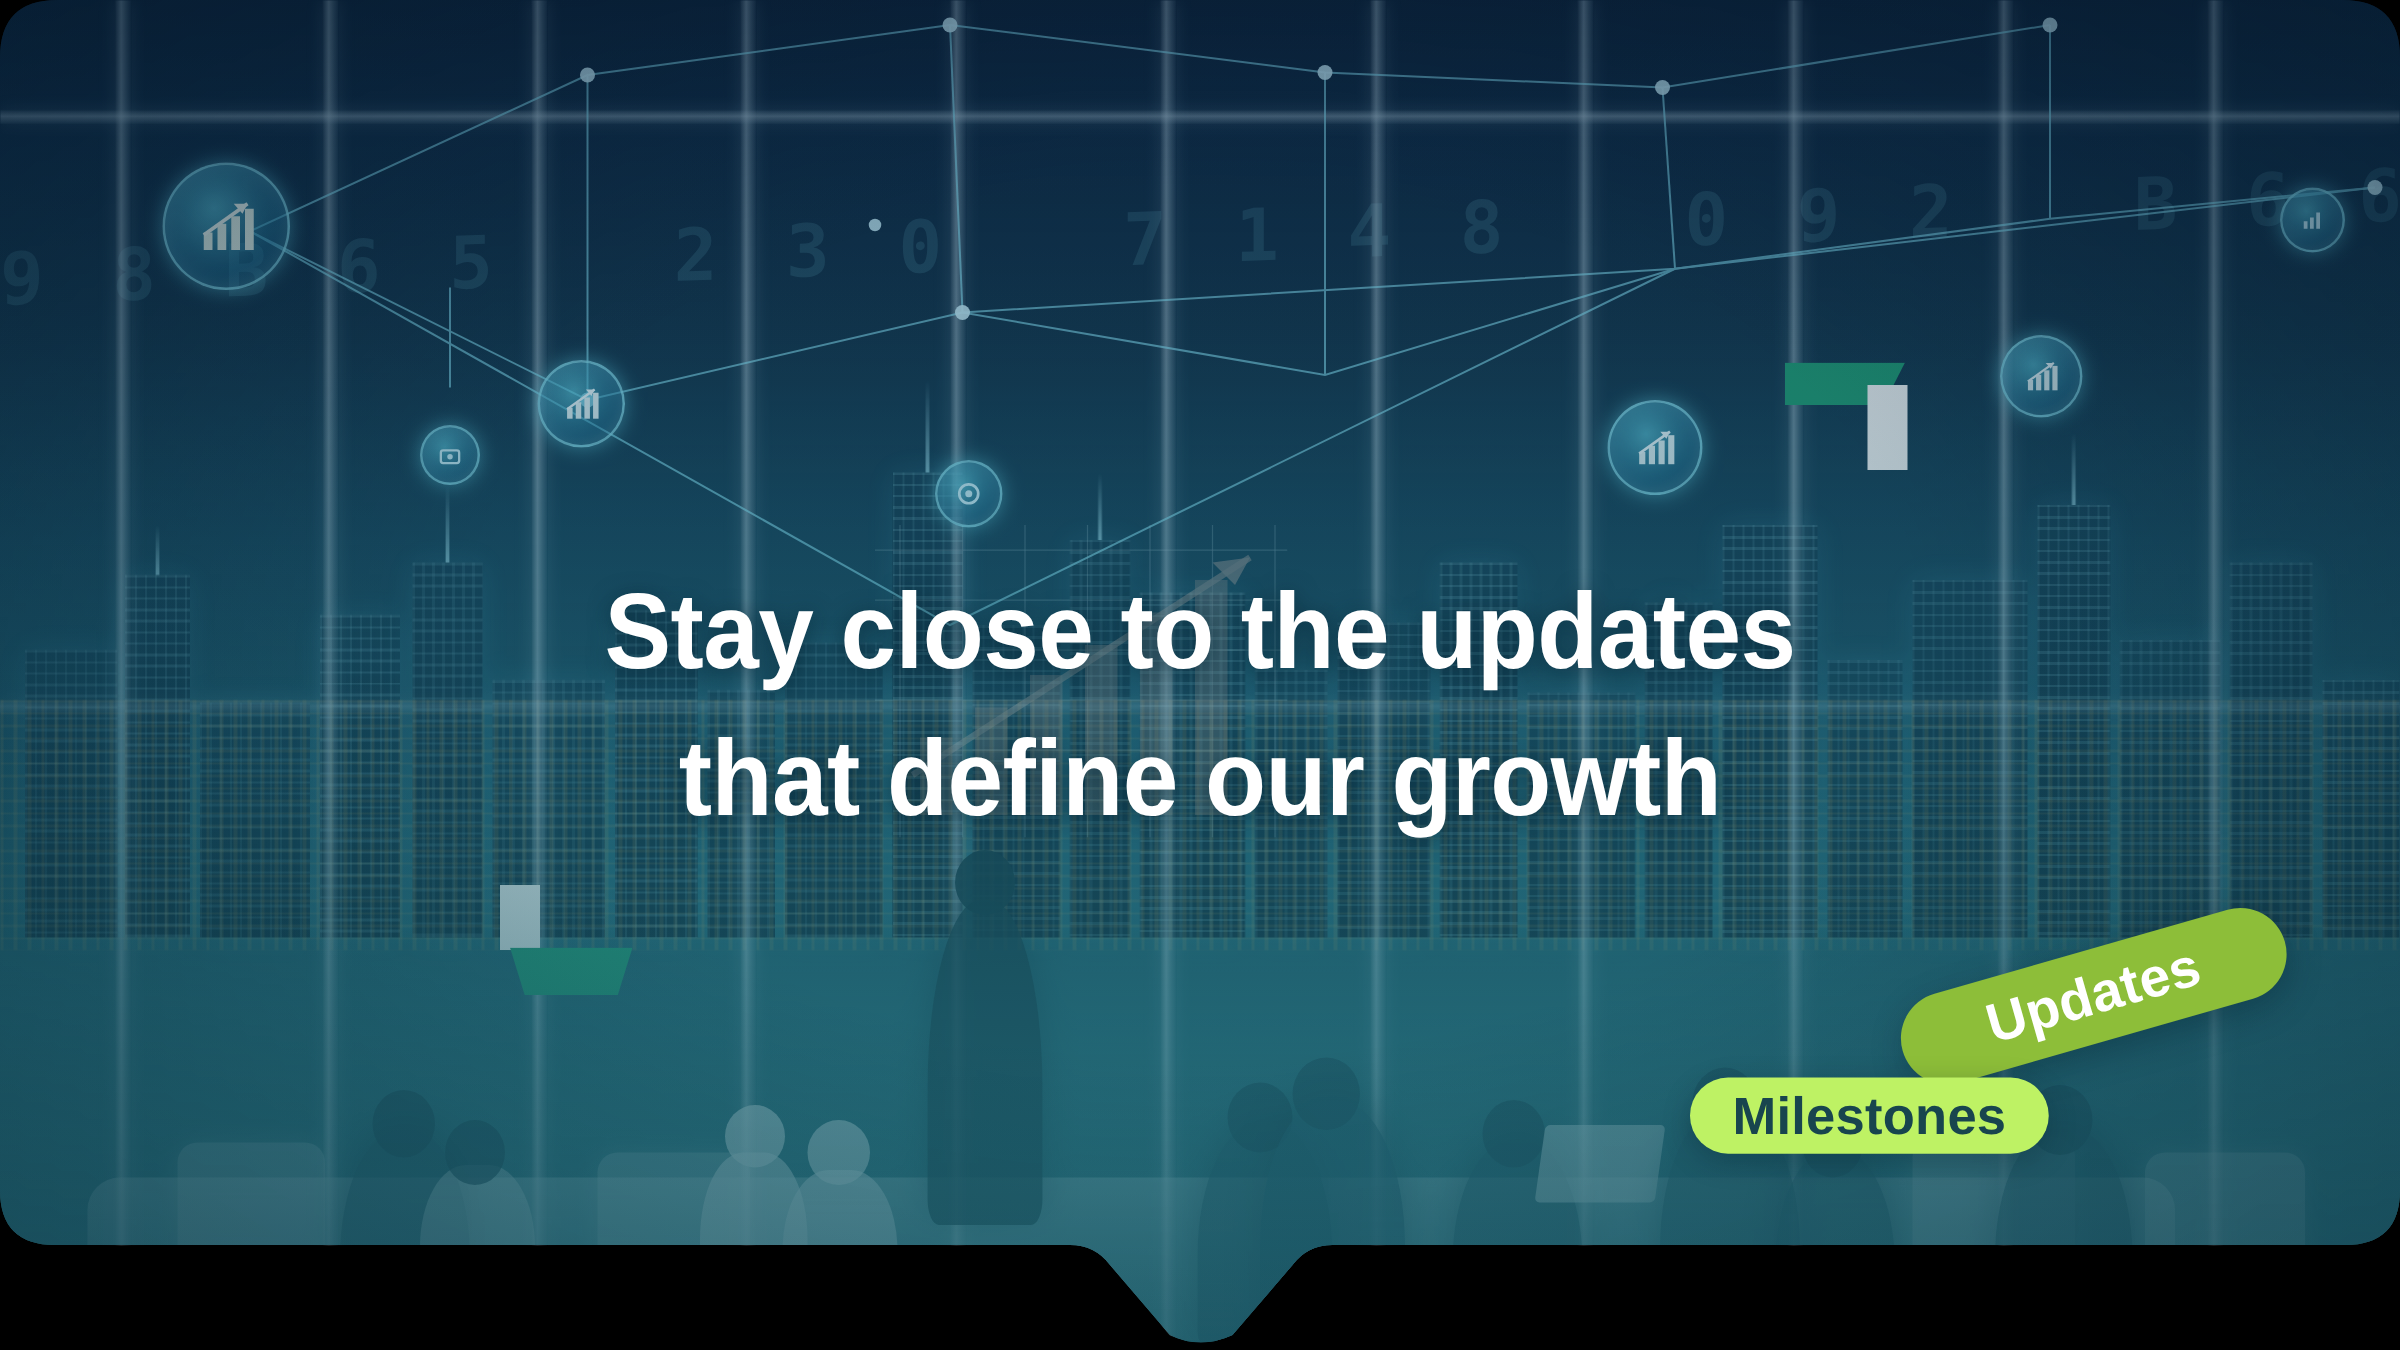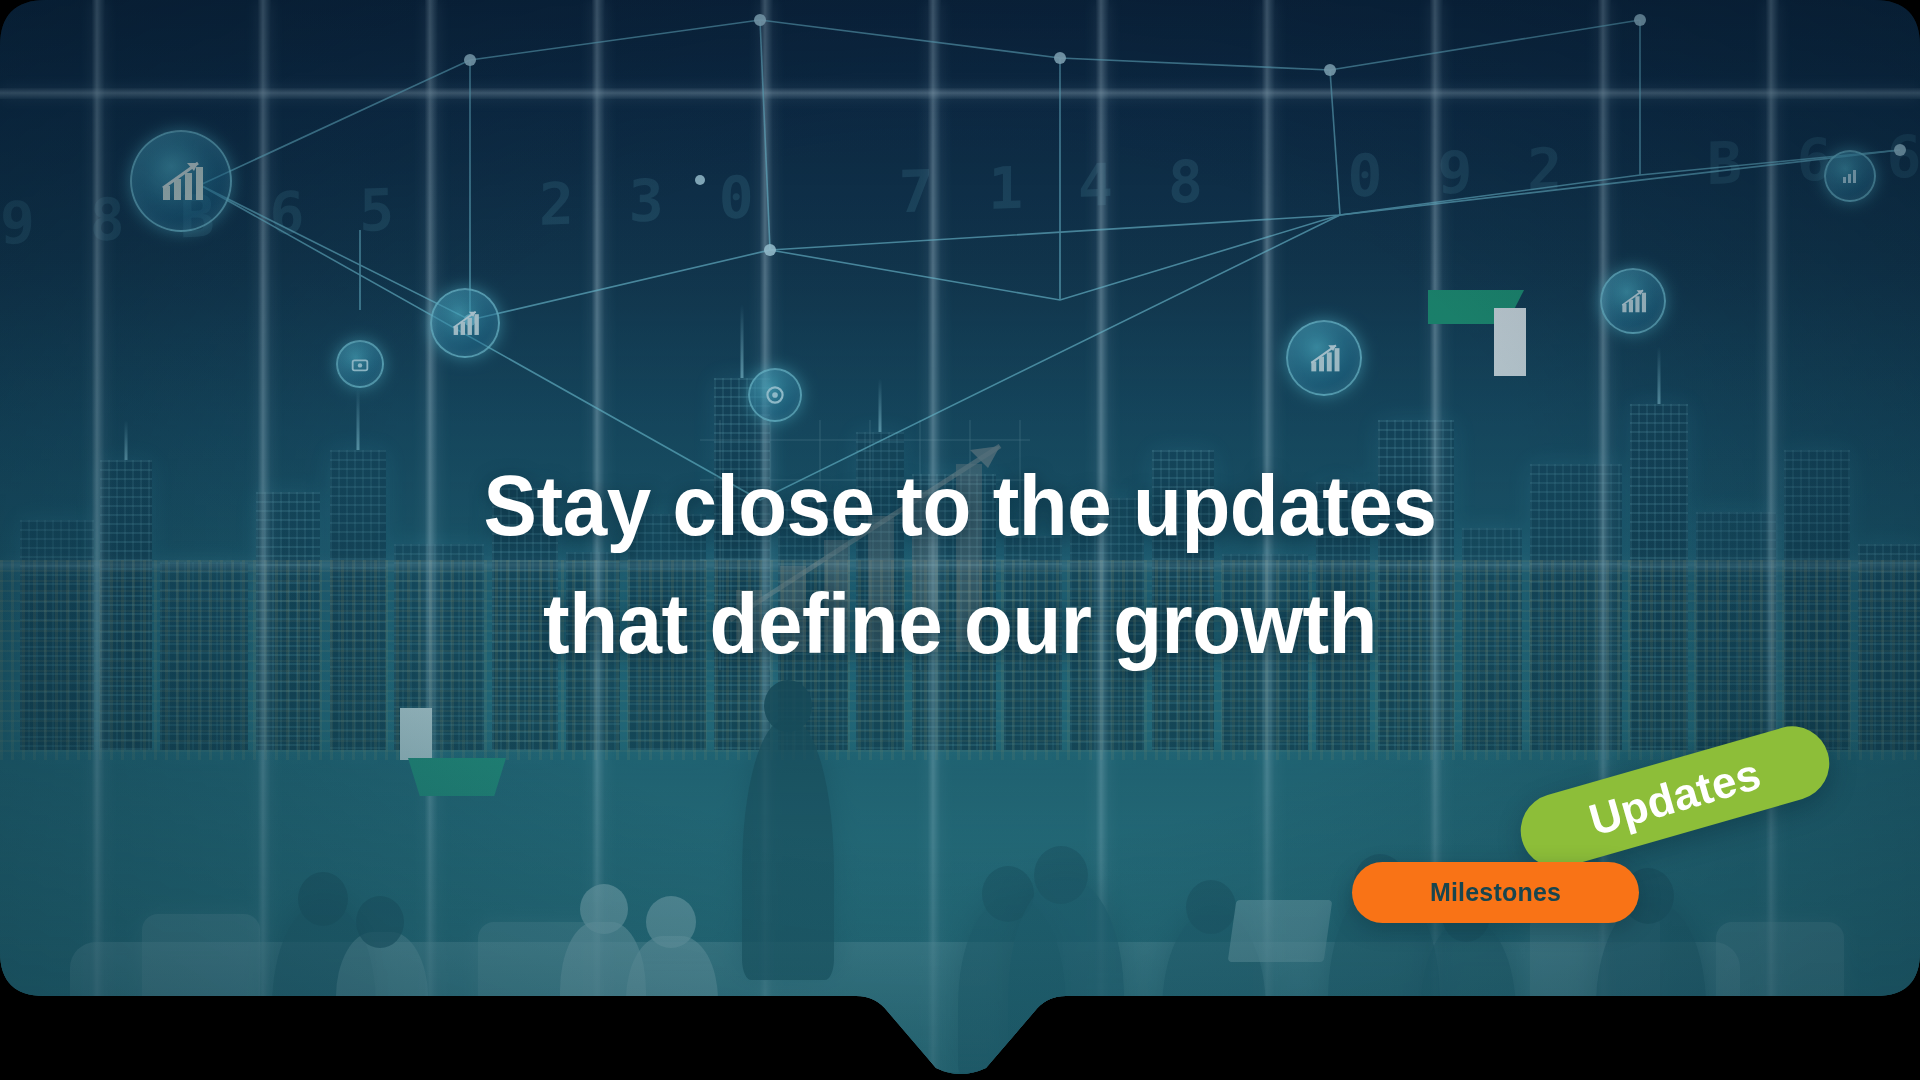--- a/index.html
+++ b/index.html
@@ -268,27 +268,27 @@
   }
   .headline .ln { display: block; }
 
   
   .pill-milestones {
     position: absolute;
     left: 1352px;
     top: 862px;
     width: 287px;
     height: 61px;
-    background: #f97316;
+    background: #bef264;
     border-radius: 34px;
     display: flex;
     align-items: center;
     justify-content: center;
     color: #18454e;
-    font-size: 25px;
+    font-size: 42px;
     font-weight: 700;
     letter-spacing: .2px;
     box-shadow: 0 6px 22px rgba(4,28,40,.28);
     z-index: 6;
   }
 
   .pill-updates {
     position: absolute;
     left: 1516px;
     top: 760px;

